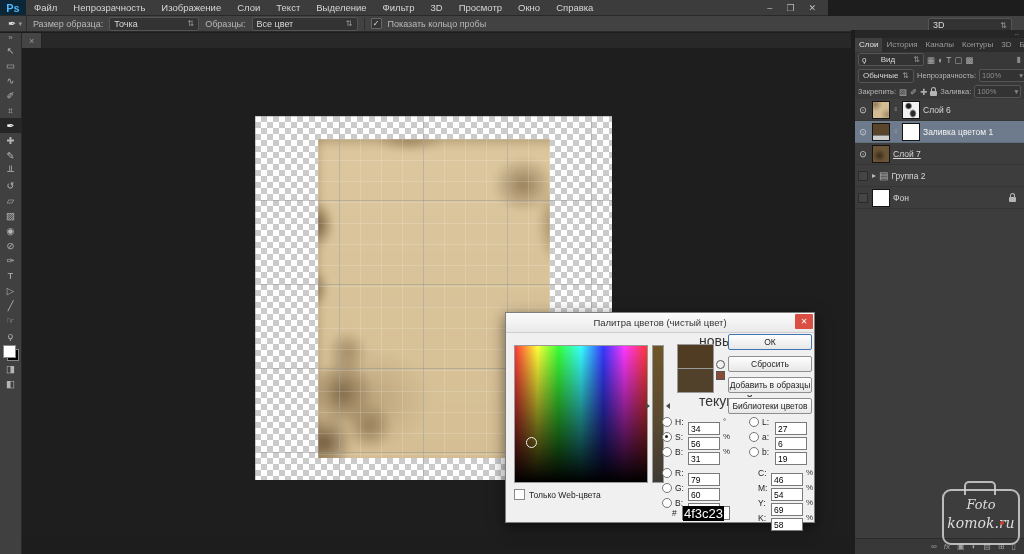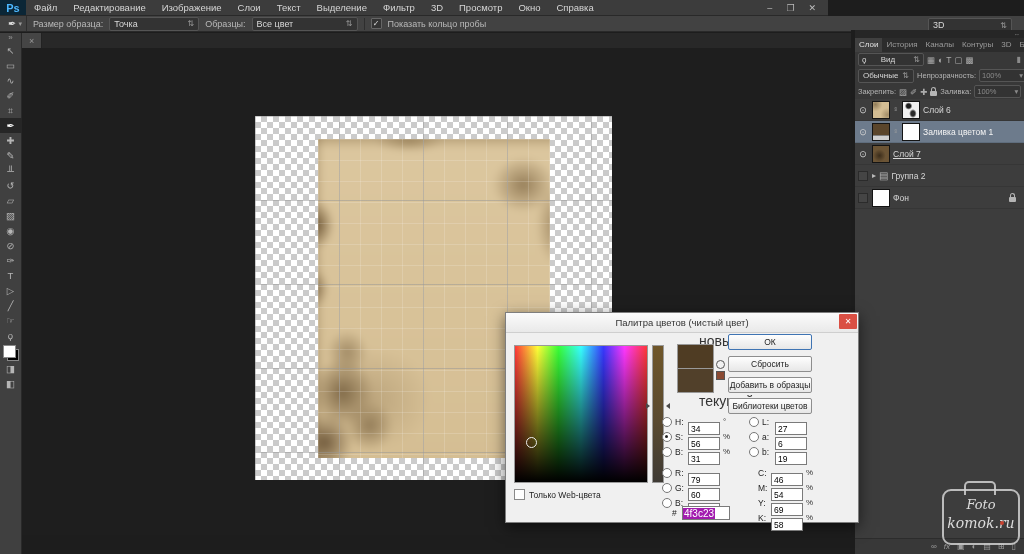--- a/index.html
+++ b/index.html
@@ -100,21 +100,21 @@
   .t-white{background:#fff;}
   .linkicon{color:#9f9f9f;font-size:6px;transform:rotate(90deg);width:6px;flex:none;}
   .grp-tri{color:#bbb;font-size:8px;}
   .foldericon{color:#b3b3b3;font-size:10px;}
   .lname{white-space:nowrap;overflow:hidden;}
   .lname.u{text-decoration:underline;}
   .rowlock{margin-left:auto;margin-right:8px;}
   .panelbottom{position:absolute;left:0;right:0;bottom:0;height:15px;background:#383838;border-top:1px solid #2c2c2c;display:flex;align-items:center;justify-content:flex-end;gap:7px;padding-right:8px;color:#9c9c9c;font-size:8px;}
   .panelbottom .fxi{font-style:italic;}
   
-  .dialog{position:absolute;left:505px;top:312px;width:354px;height:211px;background:#f0f0f0;border:1px solid #7e7e7e;box-shadow:0 4px 14px rgba(0,0,0,.55);box-sizing:border-box;font-size:9px;color:#222;}
+  .dialog{position:absolute;left:505px;top:312px;width:310px;height:211px;background:#f0f0f0;border:1px solid #7e7e7e;box-shadow:0 4px 14px rgba(0,0,0,.55);box-sizing:border-box;font-size:9px;color:#222;}
   .dtitle{position:absolute;left:0;top:0;right:0;height:19px;background:linear-gradient(#fbfbfb,#e9e9e9);border-bottom:1px solid #cfcfcf;text-align:center;line-height:19px;font-size:9.5px;color:#333;}
   .dclose{position:absolute;right:1px;top:1px;width:18px;height:15px;background:#da4f43;color:#fff;font-size:8px;line-height:15px;text-align:center;border-radius:1px;}
   .cfield{position:absolute;left:8px;top:32px;width:134px;height:138px;border:1px solid #9a9a9a;box-sizing:border-box;
     background:linear-gradient(rgba(0,0,0,0), #000),
                linear-gradient(rgba(255,255,255,.22), rgba(255,255,255,.22)),
                linear-gradient(90deg,#f00,#ff0 17%,#0f0 33%,#0ff 50%,#00f 67%,#f0f 83%,#f00);}
   .cmarker{position:absolute;left:11px;top:91px;width:9px;height:9px;border:1px solid #eee;border-radius:50%;}
   .cslider{position:absolute;left:146px;top:32px;width:12px;height:138px;border:1px solid #9a9a9a;box-sizing:border-box;background:linear-gradient(#6f5629,#5a4a30 55%,#3e3a34);}
   .sl-arrow-l{position:absolute;left:140px;top:90px;width:0;height:0;border-top:3px solid transparent;border-bottom:3px solid transparent;border-left:4px solid #4a4a4a;}
   .sl-arrow-r{position:absolute;left:160px;top:90px;width:0;height:0;border-top:3px solid transparent;border-bottom:3px solid transparent;border-right:4px solid #4a4a4a;}
@@ -128,39 +128,39 @@
   .dbtn.reset{top:43px;}
   .dbtn.add{top:64px;}
   .dbtn.libs{top:85px;}
   .frow{position:absolute;display:flex;align-items:center;gap:3px;}
   .radio{width:8px;height:8px;border:1px solid #777;border-radius:50%;background:#fff;position:relative;flex:none;}
   .radio.sel::after{content:"";position:absolute;left:2px;top:2px;width:3px;height:3px;border-radius:50%;background:#222;}
   .flabel{width:10px;text-align:left;font-size:8.5px;}
   .finput{width:26px;height:11px;border:1px solid #7a7a7a;background:#fff;font-size:8.5px;font-family:"Liberation Sans",sans-serif;padding:0 2px;box-sizing:content-box;margin-top:14px;}
   .funit{font-size:8px;color:#333;}
   .hexbox{width:46px;height:12px;border:1px solid #7a7a7a;background:#fff;display:flex;align-items:center;}
-  .hexsel{background:#a21caf;color:#fff;font-size:10px;padding:0 1px;}
+  .hexsel{background:#000000;color:#fff;font-size:13px;padding:0 1px;}
   .webonly{position:absolute;left:8px;top:176px;display:flex;align-items:center;gap:4px;color:#222;font-size:8.5px;}
   .wcheck{width:9px;height:9px;border:1px solid #8a8a8a;background:#fff;flex:none;}
   
   .watermark{position:absolute;left:942px;top:489px;width:74px;height:52px;border:2px solid rgba(210,210,210,.85);border-radius:9px;z-index:50;}
   .wm-bump{position:absolute;left:20px;top:-10px;width:28px;height:12px;border:2px solid rgba(210,210,210,.85);border-bottom:none;border-radius:5px 5px 0 0;background:transparent;}
   .wm-t1{position:absolute;left:0;right:0;top:6px;text-align:center;font-style:italic;font-size:13px;color:#dcdcdc;font-family:"DejaVu Serif",serif;}
   .wm-t2{position:absolute;left:0;right:0;top:24px;text-align:center;font-style:italic;font-size:14px;color:#dcdcdc;font-family:"DejaVu Serif",serif;}
   .wm-dot{position:absolute;right:14px;top:30px;width:4px;height:4px;border-radius:50%;background:#c8402e;}
 </style>
 </head>
 <body>
 
 <div class="app">
 
   <div class="menubar">
     <div class="pslogo">Ps</div>
     <span class="menu-item">Файл</span>
-    <span class="menu-item">Редактирование</span>
+    <span class="menu-item">Непрозрачность</span>
     <span class="menu-item">Изображение</span>
     <span class="menu-item">Слои</span>
     <span class="menu-item">Текст</span>
     <span class="menu-item">Выделение</span>
     <span class="menu-item">Фильтр</span>
     <span class="menu-item">3D</span>
     <span class="menu-item">Просмотр</span>
     <span class="menu-item">Окно</span>
     <span class="menu-item">Справка</span>
     <div class="winctl">

